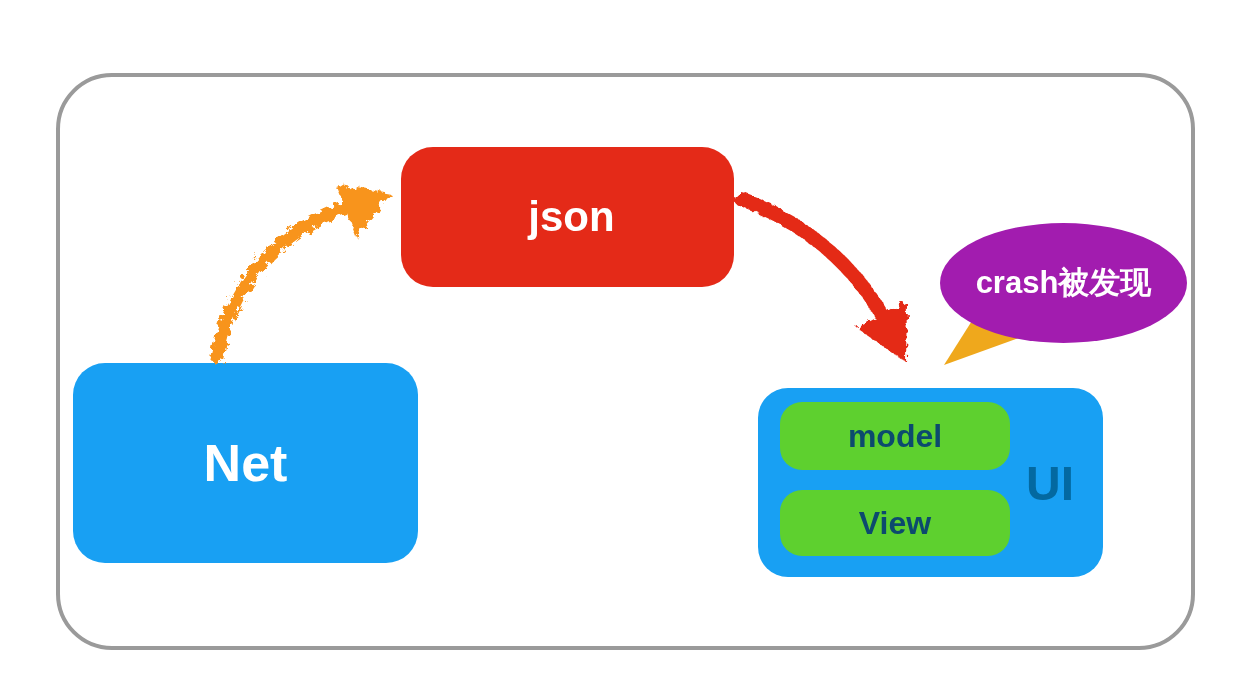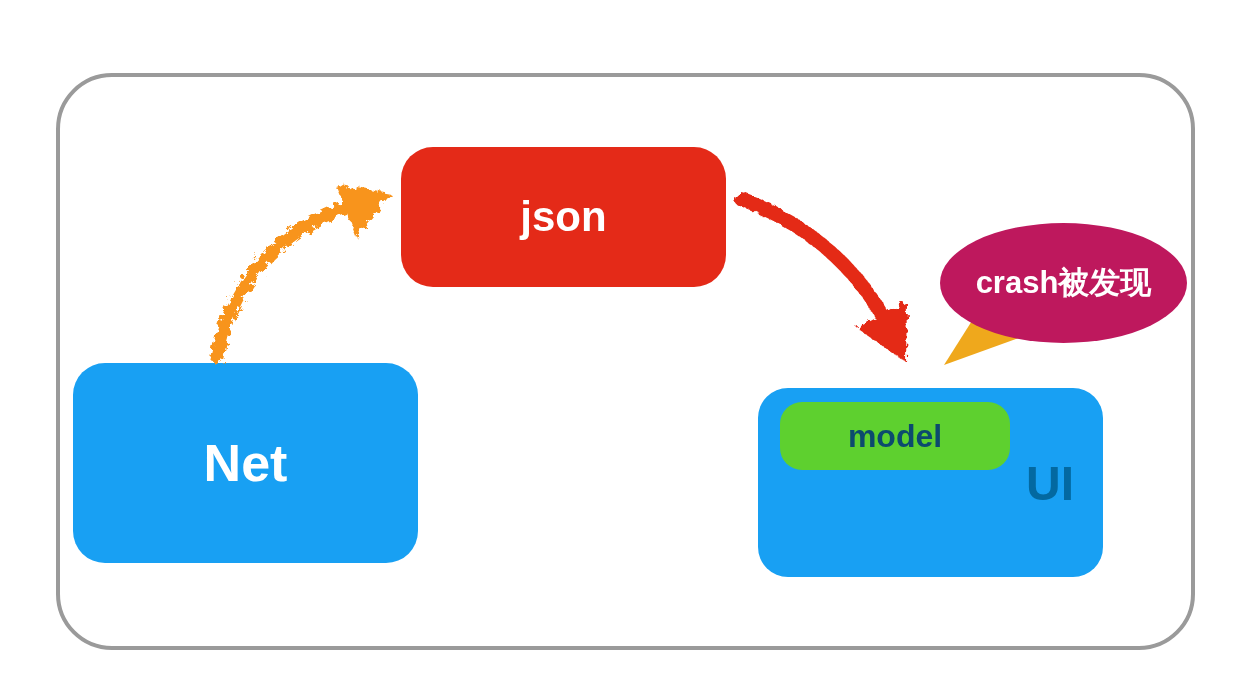--- a/index.html
+++ b/index.html
@@ -17,20 +17,21 @@
     display:flex;align-items:center;justify-content:center;
     color:#ffffff;font-weight:bold;
   }
   #node-net{
     left:73px;top:363px;width:345px;height:200px;border-radius:32px;
     font-size:52px;
   }
   #node-json{
     left:401px;top:147px;width:325px;height:140px;border-radius:32px;
     font-size:42px;
+    padding-left:8px;
   }
   #node-ui{
     left:758px;top:388px;width:345px;height:189px;border-radius:30px;
     display:block;
   }
   .subnode{
     position:absolute;left:22px;width:230px;border-radius:22px;
     display:flex;align-items:center;justify-content:center;
     color:#0c4a6e;font-weight:bold;font-size:32px;
   }
@@ -76,24 +77,27 @@
 </div>
 
 <div id="node-json" class="abs node" style="background-color: rgb(228, 42, 24);">
   <span>json</span>
 </div>
 
 <div id="node-ui" class="abs node" style="background-color: rgb(24, 160, 243);">
   <div id="sub-model" class="subnode" style="background-color: rgb(94, 208, 47);">
     <span>model</span>
   </div>
+  <div id="sub-view" class="subnode" style="background-color: rgb(94, 208, 47);">
+    <span>View</span>
+  </div>
 </div>
 <div id="ui-label" class="abs">
   <span>UI</span>
 </div>
 
 <svg id="tail-layer" class="abs" width="1240" height="686" viewBox="0 0 1240 686">
   <polygon points="975,316 944,365 1024,336" fill="#efa81c"></polygon>
 </svg>
 
-<div id="callout-bubble" class="abs" style="background-color: #be185d;">
+<div id="callout-bubble" class="abs" style="background-color: #a21caf;">
   <span>crash被发现</span>
 </div>
 
 </body></html>

